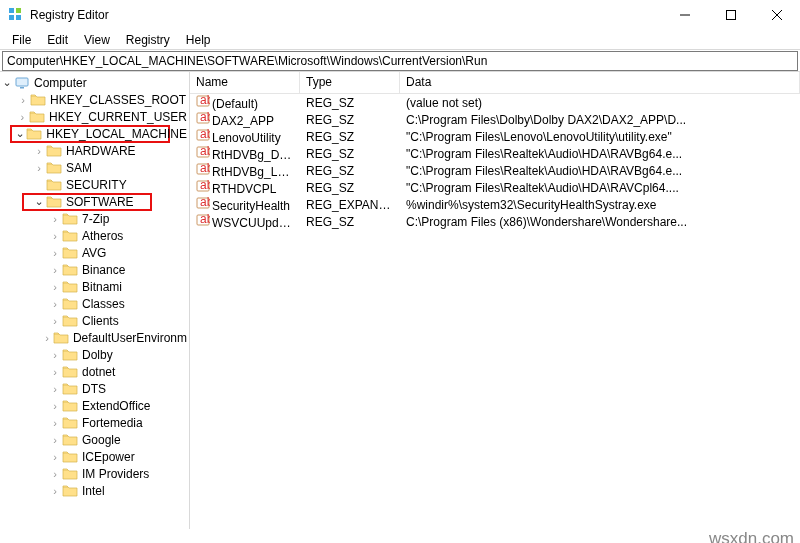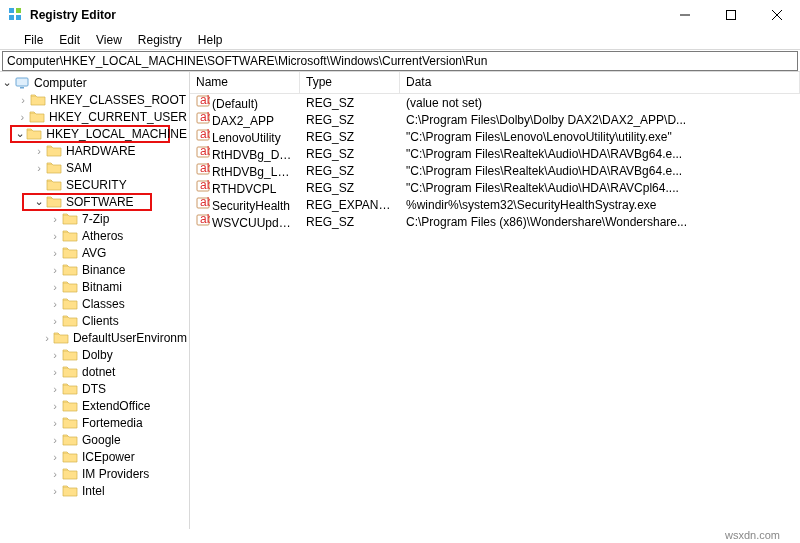--- a/index.html
+++ b/index.html
@@ -1,27 +1,27 @@
 <!DOCTYPE html>
 <html><head>
 <meta charset="utf-8">
 <style>
 * { margin: 0; padding: 0; box-sizing: border-box; font-family: "Segoe UI", Tahoma, sans-serif; font-size: 12px; }
 body { background: #fff; width: 800px; height: 543px; overflow: hidden; position: relative; }
 
 
-.titlebar { height: 30px; display: flex; align-items: center; padding: 0 0 0 8px; border-bottom: 1px solid transparent; font-weight: bold; }
+.titlebar { height: 30px; display: flex; align-items: center; padding: 0 0 0 8px; border-bottom: 1px solid transparent; }
 .titlebar .app-icon { width: 16px; height: 16px; margin-right: 6px; }
 .titlebar .title { flex: 1; font-size: 12px; }
 .win-controls { display: flex; height: 100%; }
 .win-btn { width: 46px; display: flex; align-items: center; justify-content: center; }
 .win-btn svg { stroke: #000; }
 
 
-.menubar { height: 20px; display: flex; align-items: center; padding: 0 16px; border-bottom: 1px solid #d9d9d9; }
+.menubar { height: 20px; display: flex; align-items: center; padding: 0 4px; border-bottom: 1px solid #d9d9d9; }
 .menubar .menu-item { padding: 2px 8px; }
 
 
 .addressbar { height: 22px; display: flex; align-items: center; border-bottom: 1px solid #d9d9d9; }
 .addressbar input { flex: 1; border: 1px solid #7a7a7a; margin: 0 2px; padding: 1px 4px; height: 20px; font-size: 12px; }
 
 
 .main { display: flex; height: calc(543px - 30px - 20px - 22px - 14px); }
 .tree-pane { width: 190px; border-right: 1px solid #d9d9d9; overflow: hidden; padding-top: 2px; }
 .list-pane { flex: 1; overflow: hidden; }
@@ -39,21 +39,21 @@
 .list-header { display: flex; height: 22px; border-bottom: 1px solid #e5e5e5; }
 .list-header .col { padding: 3px 6px; border-right: 1px solid #e5e5e5; font-size: 12px; }
 .col-name { width: 110px; }
 .col-type { width: 100px; }
 .col-data { flex: 1; }
 .list-body .row { display: flex; height: 17px; align-items: center; }
 .list-body .cell { padding: 0 6px; white-space: nowrap; overflow: hidden; text-overflow: ellipsis; }
 .str-icon { width: 14px; height: 14px; margin-right: 2px; display: inline-flex; align-items: center; justify-content: center; }
 
 
-.footer { position: absolute; bottom: 0; right: 20px; height: 14px; font-size: 11px; color: #888; }
+.footer { position: absolute; bottom: 0; right: 6px; height: 14px; font-size: 17px; color: #888; }
 
 </style>
 </head>
 <body>
 
 <div class="titlebar">
   <span class="app-icon">
     <svg width="16" height="16" viewBox="0 0 16 16">
         <rect x="1" y="1" width="5" height="5" fill="#3ba6e3"></rect>
         <rect x="8" y="1" width="5" height="5" fill="#86d13a"></rect>

